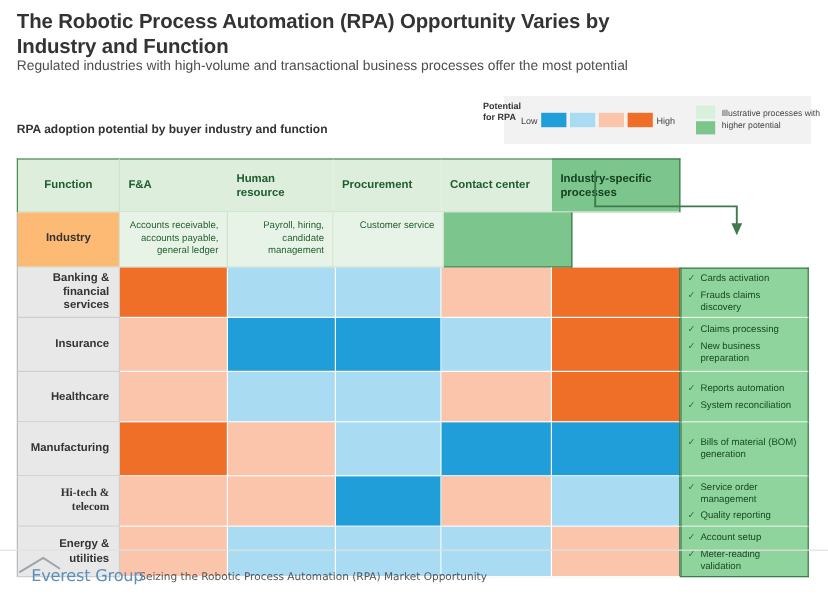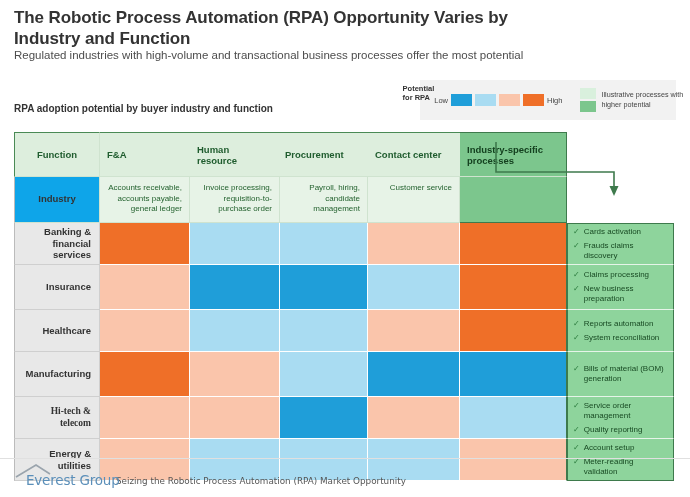--- a/index.html
+++ b/index.html
@@ -62,21 +62,21 @@
   .sub-row { display: flex; }
   .sub-cell {
     background: #e7f3e7;
     font-size: 8px; color: #24622f; line-height: 1.32;
     padding: 6px 7px; height: 46px;
     border-bottom: 1px solid #cfe3cf;
     border-right: 1px solid #cfe3cf;
     text-align: right;
   }
   .sub-cell.first {
-    background: #0ea5e9; color: #333; font-size: 9.5px; font-weight: bold;
+    background: #fdba74; color: #333; font-size: 9.5px; font-weight: bold;
     display: flex; align-items: center; justify-content: center;
     border-left: 1.5px solid #bbb; border-right: 1px solid #cfe3cf;
   }
   .isp-head {
     background: #7cc68d !important; color: #14401f !important;
     border-right: 1.5px solid #3e7a4c !important;
     border-top-color: #3e7a4c !important;
   }
   .isp-sub {
     background: #7cc68d !important;
@@ -154,21 +154,20 @@
         <div class="hdr-cell first" style="width: 86px;">Function</div>
         <div class="hdr-cell" style="width: 90px;">F&amp;A</div>
         <div class="hdr-cell" style="width: 88px;">Human resource</div>
         <div class="hdr-cell" style="width: 90px;">Procurement</div>
         <div class="hdr-cell" style="width: 92px;">Contact center</div>
         <div class="hdr-cell isp-head" style="width: 107px;">Industry-specific processes</div>
       </div>
     <div class="sub-row">
         <div class="sub-cell first" style="width: 86px;">Industry</div>
         <div class="sub-cell" style="width: 90px;">Accounts receivable, accounts payable, general ledger</div>
-        <div class="sub-cell" style="width: 90px;">Invoice processing, requisition-to-purchase order</div>
         <div class="sub-cell" style="width: 88px;">Payroll, hiring, candidate management</div>
         <div class="sub-cell" style="width: 92px;">Customer service</div>
         <div class="sub-cell isp-sub" style="width: 107px;"></div>
       </div>
     <div id="body-rows">
         <div class="data-row">
           <div class="rowlabel" style="width: 86px; height: 42px;">Banking &amp; financial services</div>
           <div class="cell" style="width: 90px; height: 42px; background: rgb(239, 111, 40);"></div>
           <div class="cell" style="width: 90px; height: 42px; background: rgb(169, 220, 242);"></div>
           <div class="cell" style="width: 88px; height: 42px; background: rgb(169, 220, 242);"></div>

